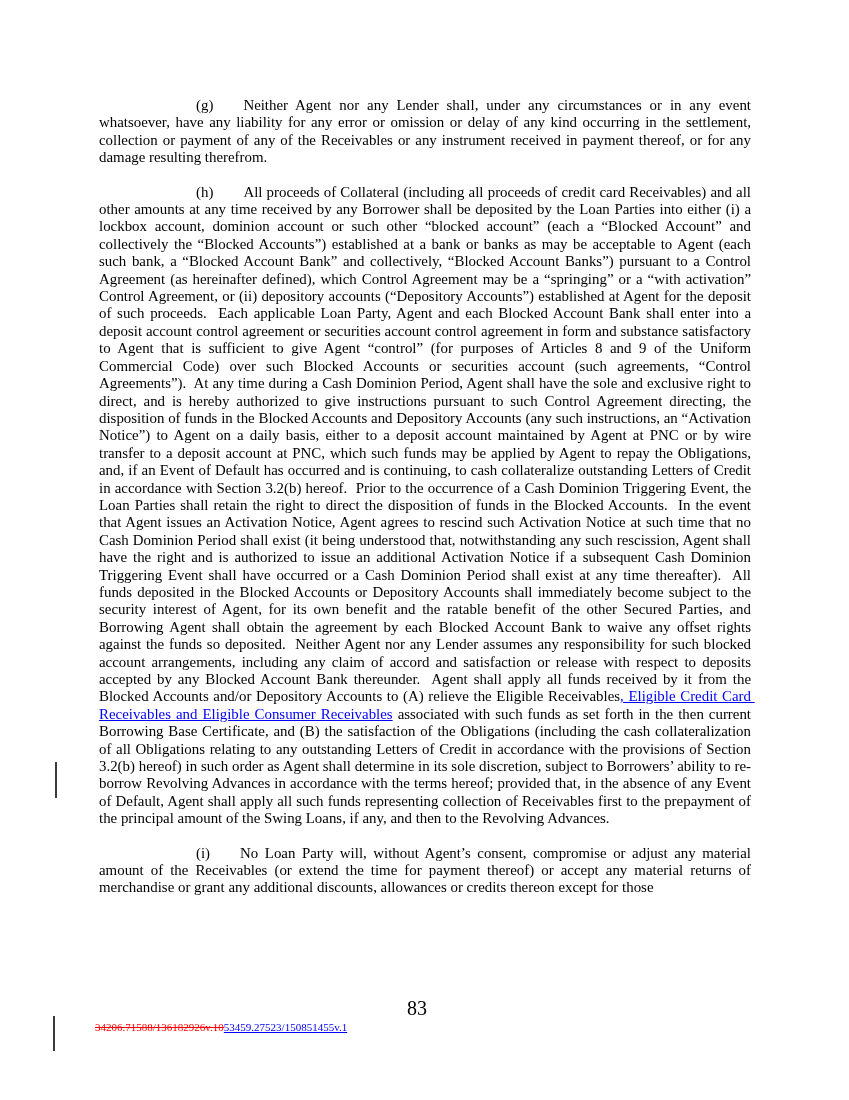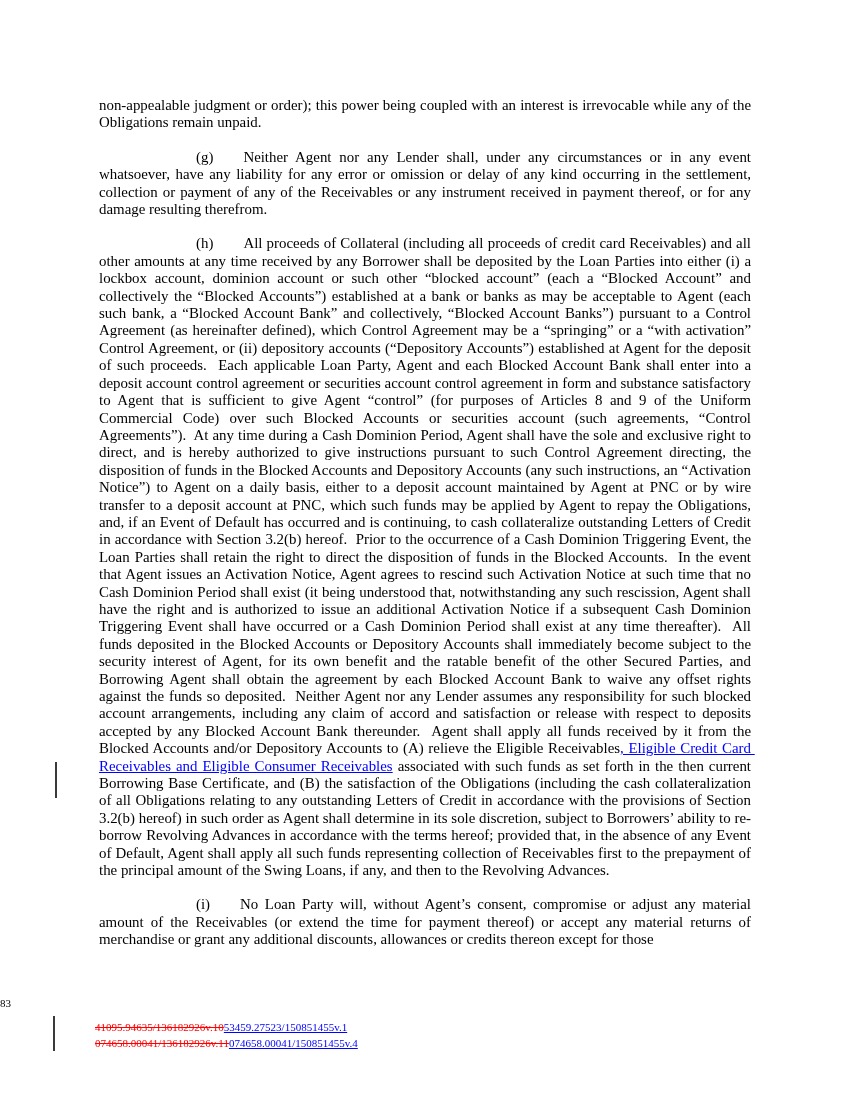--- a/index.html
+++ b/index.html
@@ -22,22 +22,22 @@
   p.para { margin: 0 0 17px 0; }
   p.para.indented { text-indent: 97px; }
   .run { white-space: pre-wrap; }
   .run.u { }
   .run.ins { color: var(--ins-color, #0000ff); text-decoration: underline; }
   .run.del { color: var(--del-color, #ff0000); text-decoration: line-through; }
   .run.tab { display: inline-block; width: 30px; }
   .page-number {
     position: absolute;
     top: 997px; left: 0; width: 834px;
-    text-align: left;
-    font-size: 11px;
+    text-align: center;
+    font-size: 20px;
   }
   .doc-footer {
     position: absolute;
     left: 95px; top: 1019px;
     font-size: 11px;
     line-height: 16px;
   }
   .change-bar {
     position: absolute;
     width: 2px;
@@ -48,26 +48,24 @@
 </style>
 </head>
 <body>
 
 <div class="page">
 
   <div class="change-bar bar-insertion"></div>
   <div class="change-bar bar-footer"></div>
 
   <main class="content">
-    <p class="para"><span class="run">non-appealable judgment or order); this power being coupled with an interest is irrevocable while any of the Obligations remain unpaid.</span></p>
     <p class="para indented"><span class="run">(g)</span><span class="run tab"></span><span class="run">Neither Agent nor any Lender shall, under any circumstances or in any event whatsoever, have any liability for any error or omission or delay of any kind occurring in the settlement, collection or payment of any of the Receivables or any instrument received in payment thereof, or for any damage resulting therefrom.</span></p>
     <p class="para indented"><span class="run">(h)</span><span class="run tab"></span><span class="run">All proceeds of Collateral (including all proceeds of credit card Receivables) and all other amounts at any time received by any Borrower shall be deposited by the Loan Parties into either (i) a lockbox account, dominion account or such other “blocked account” (each a “</span><span class="run u">Blocked Account</span><span class="run">” and collectively the “</span><span class="run u">Blocked Accounts</span><span class="run">”) established at a bank or banks as may be acceptable to Agent (each such bank, a “</span><span class="run u">Blocked Account Bank</span><span class="run">” and collectively, “</span><span class="run u">Blocked Account Banks</span><span class="run">”) pursuant to a Control Agreement (as hereinafter defined), which Control Agreement may be a “springing” or a “with activation” Control Agreement, or (ii) depository accounts (“</span><span class="run u">Depository Accounts</span><span class="run">”) established at Agent for the deposit of such proceeds.  Each applicable Loan Party, Agent and each Blocked Account Bank shall enter into a deposit account control agreement or securities account control agreement in form and substance satisfactory to Agent that is sufficient to give Agent “control” (for purposes of Articles 8 and 9 of the Uniform Commercial Code) over such Blocked Accounts or securities account (such agreements, “</span><span class="run u">Control Agreements</span><span class="run">”).  At any time during a Cash Dominion Period, Agent shall have the sole and exclusive right to direct, and is hereby authorized to give instructions pursuant to such Control Agreement directing, the disposition of funds in the Blocked Accounts and Depository Accounts (any such instructions, an “</span><span class="run u">Activation Notice</span><span class="run">”) to Agent on a daily basis, either to a deposit account maintained by Agent at PNC or by wire transfer to a deposit account at PNC, which such funds may be applied by Agent to repay the Obligations, and, if an Event of Default has occurred and is continuing, to cash collateralize outstanding Letters of Credit in accordance with Section 3.2(b) hereof.  Prior to the occurrence of a Cash Dominion Triggering Event, the Loan Parties shall retain the right to direct the disposition of funds in the Blocked Accounts.  In the event that Agent issues an Activation Notice, Agent agrees to rescind such Activation Notice at such time that no Cash Dominion Period shall exist (it being understood that, notwithstanding any such rescission, Agent shall have the right and is authorized to issue an additional Activation Notice if a subsequent Cash Dominion Triggering Event shall have occurred or a Cash Dominion Period shall exist at any time thereafter).  All funds deposited in the Blocked Accounts or Depository Accounts shall immediately become subject to the security interest of Agent, for its own benefit and the ratable benefit of the other Secured Parties, and Borrowing Agent shall obtain the agreement by each Blocked Account Bank to waive any offset rights against the funds so deposited.  Neither Agent nor any Lender assumes any responsibility for such blocked account arrangements, including any claim of accord and satisfaction or release with respect to deposits accepted by any Blocked Account Bank thereunder.  Agent shall apply all funds received by it from the Blocked Accounts and/or Depository Accounts to (A) relieve the Eligible Receivables</span><span class="run ins">, Eligible Credit Card Receivables and Eligible Consumer Receivables</span><span class="run"> associated with such funds as set forth in the then current Borrowing Base Certificate, and (B) the satisfaction of the Obligations (including the cash collateralization of all Obligations relating to any outstanding Letters of Credit in accordance with the provisions of Section 3.2(b) hereof) in such order as Agent shall determine in its sole discretion, subject to Borrowers’ ability to re-borrow Revolving Advances in accordance with the terms hereof; </span><span class="run u">provided</span><span class="run"> that, in the absence of any Event of Default, Agent shall apply all such funds representing collection of Receivables first to the prepayment of the principal amount of the Swing Loans, if any, and then to the Revolving Advances.</span></p>
     <p class="para indented"><span class="run">(i)</span><span class="run tab"></span><span class="run">No Loan Party will, without Agent’s consent, compromise or adjust any material amount of the Receivables (or extend the time for payment thereof) or accept any material returns of merchandise or grant any additional discounts, allowances or credits thereon except for those</span></p>
   </main>
 
   <div class="page-number">83</div>
 
   <footer class="doc-footer">
-    <div class="footer-line"><span class="run del">41095.94635/136182926v.10</span><span class="run ins">53459.27523/150851455v.1</span></div>
-    <div class="footer-line"><span class="run del">074658.00041/136182926v.11</span><span class="run ins">074658.00041/150851455v.4</span></div>
+    <div class="footer-line"><span class="run del">34206.71588/136182926v.10</span><span class="run ins">53459.27523/150851455v.1</span></div>
   </footer>
 
 </div>
 
 </body></html>

